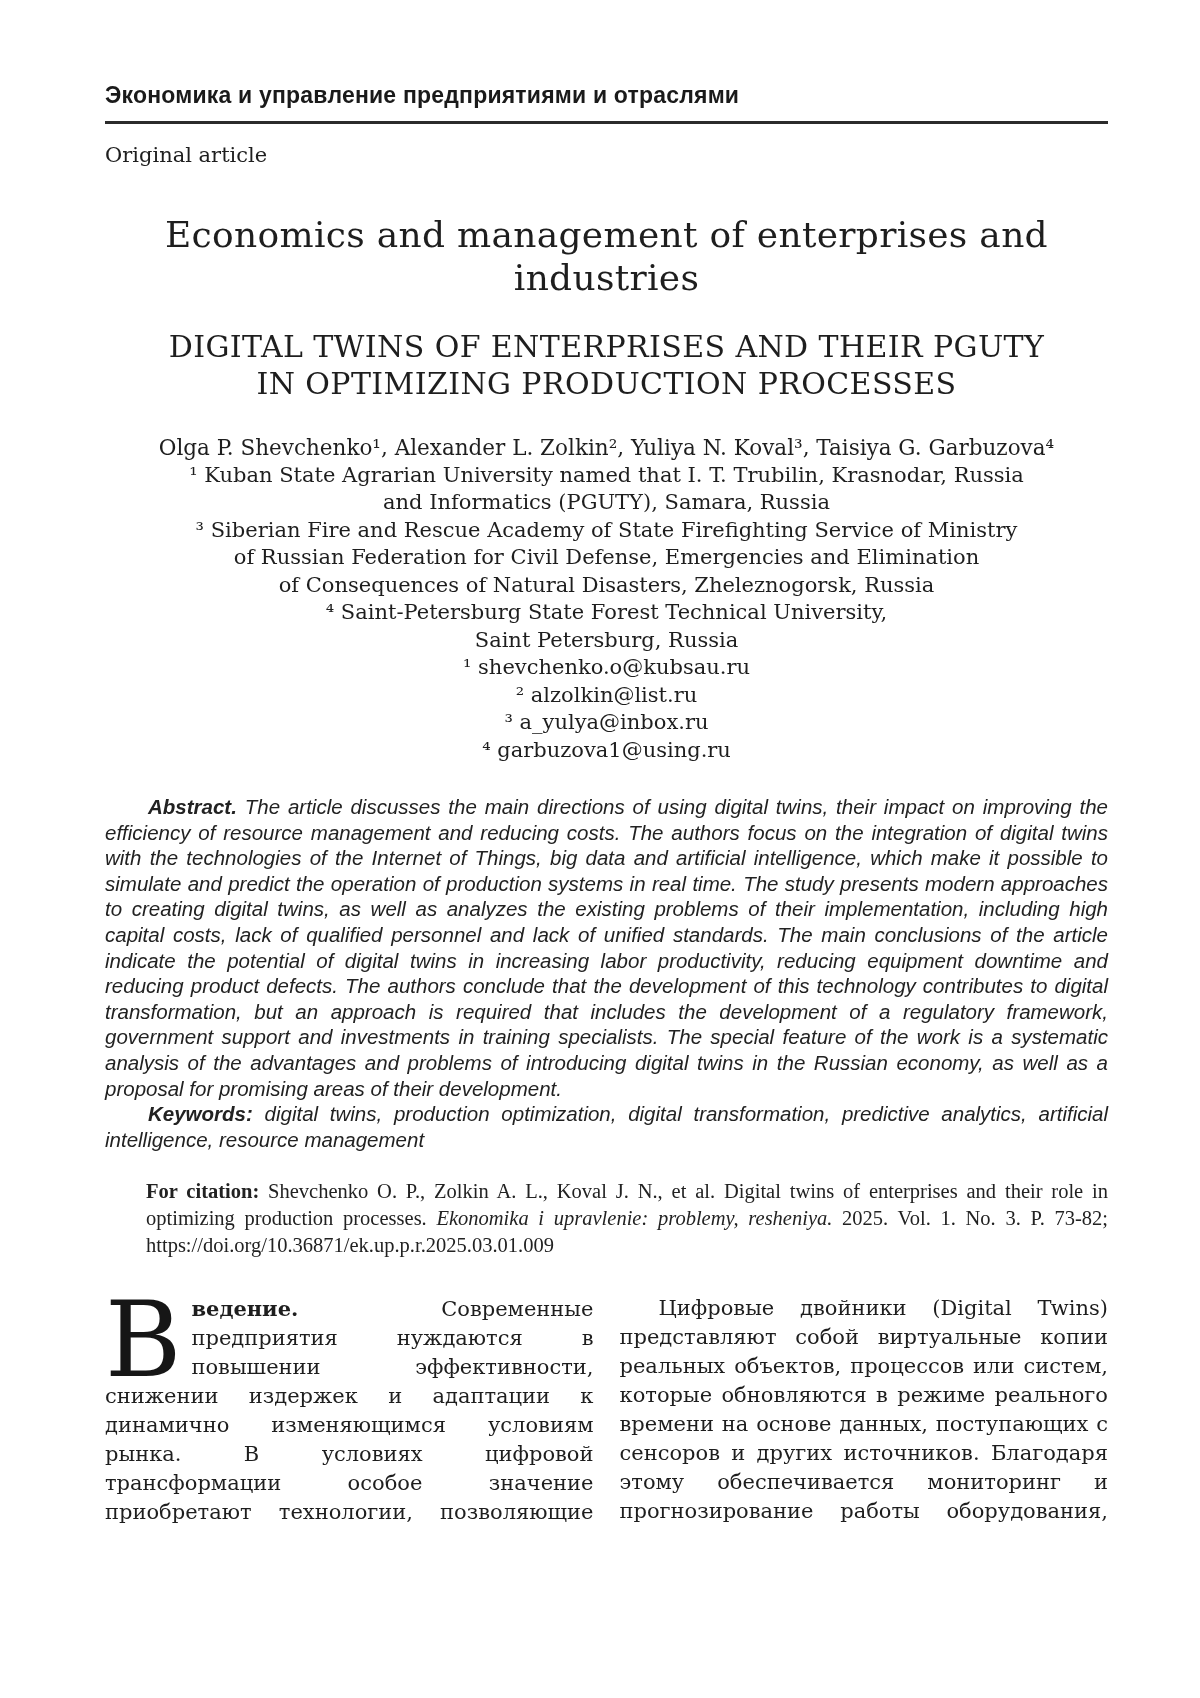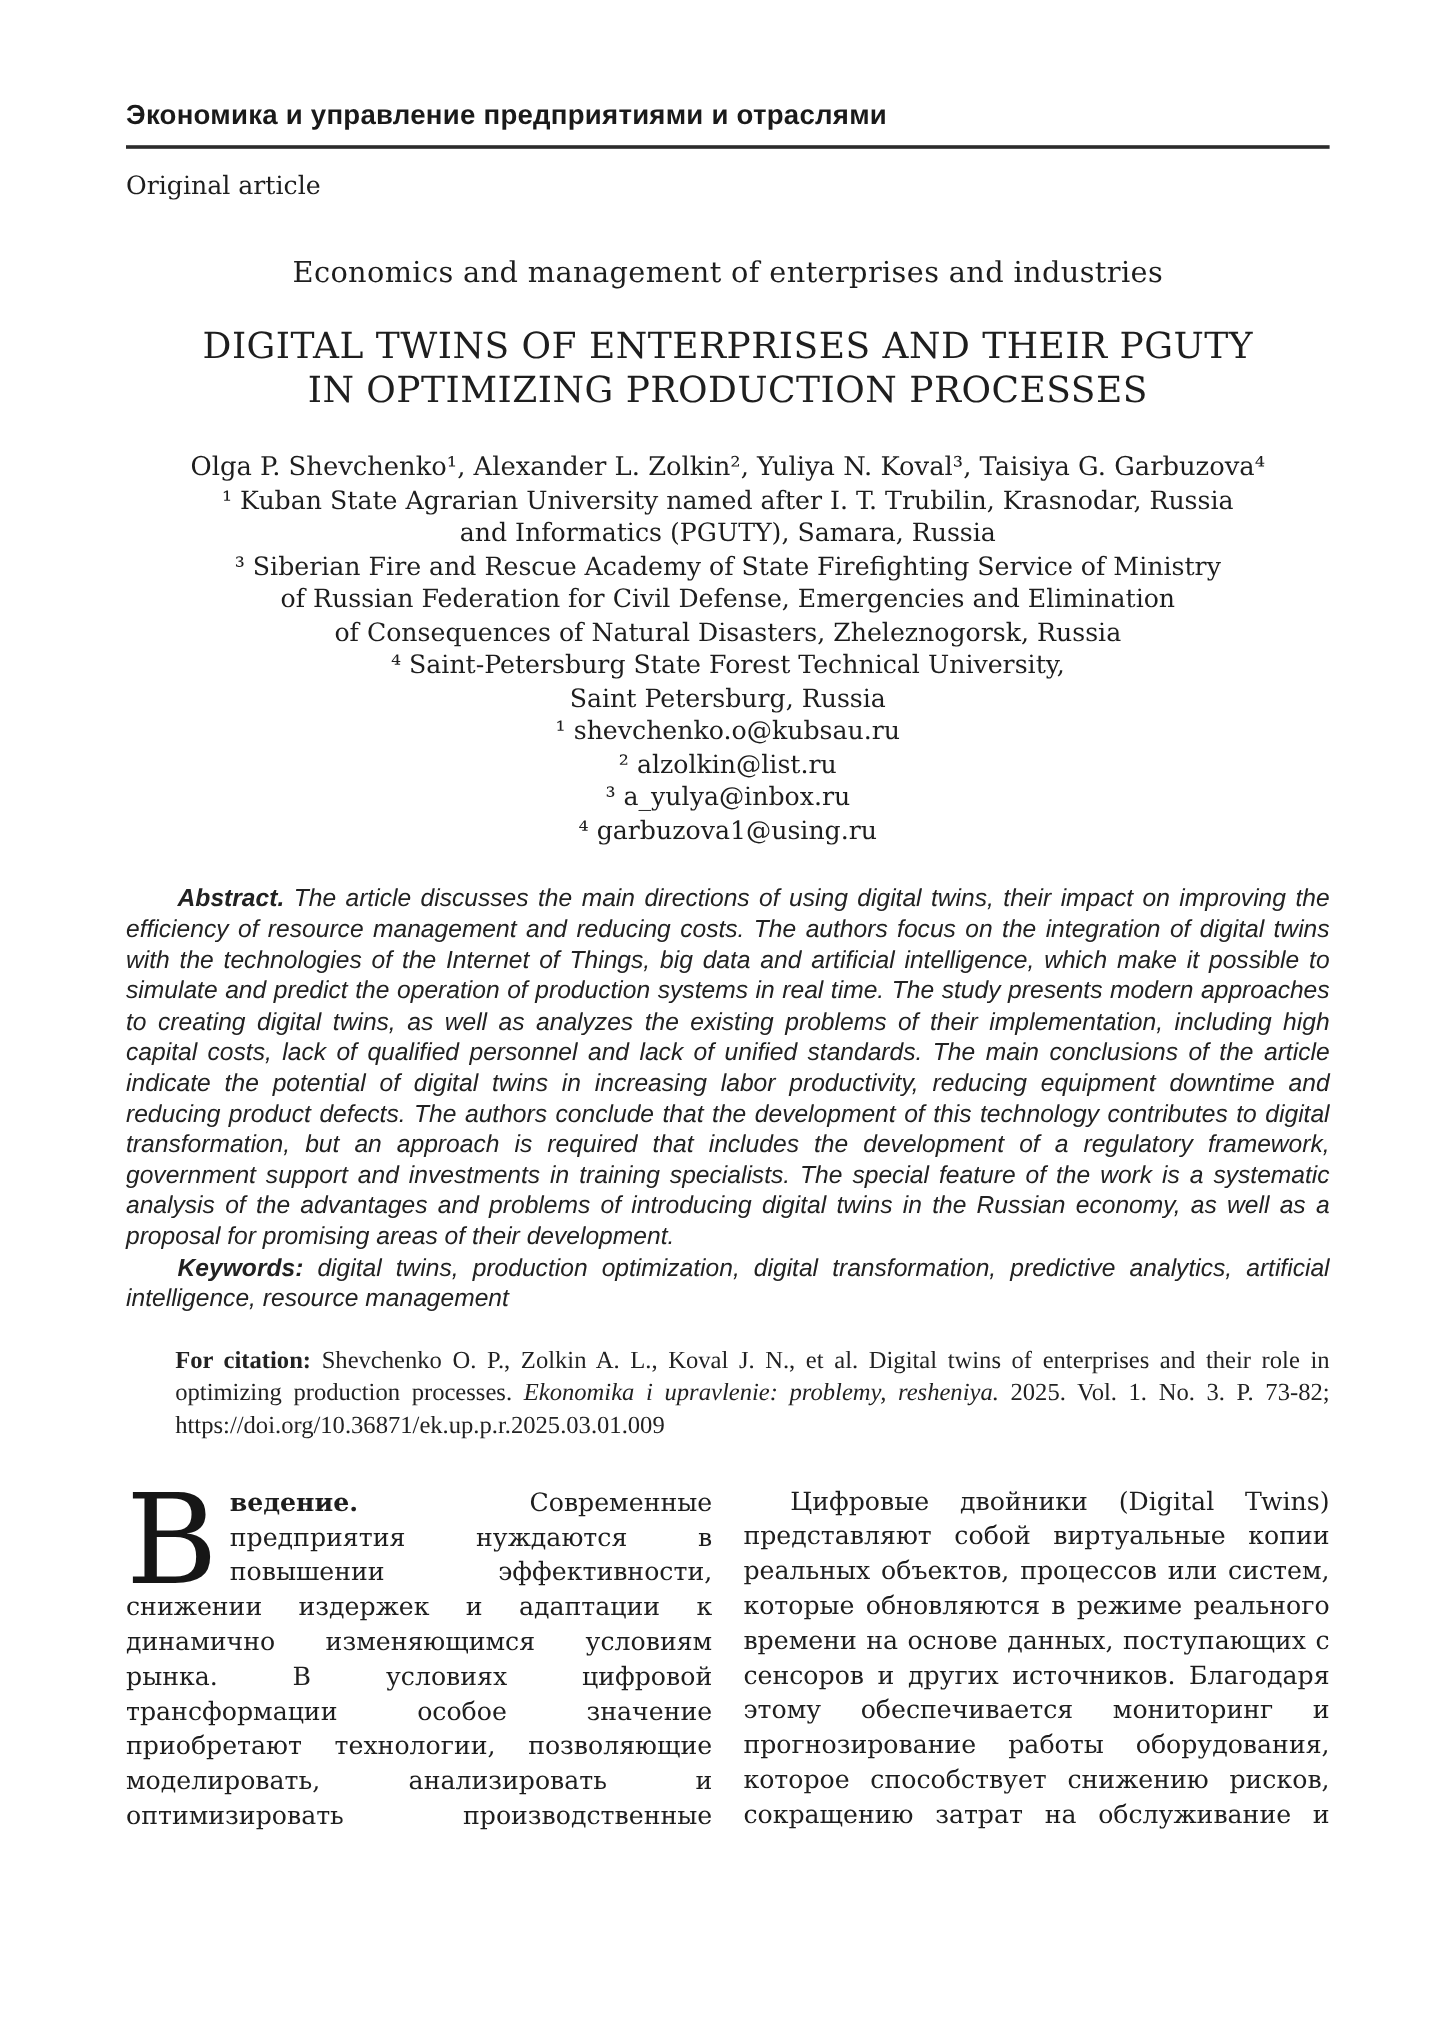--- a/index.html
+++ b/index.html
@@ -28,21 +28,21 @@
     margin: 13px 0 0 0;
   }
   .article-type {
     margin-top: 19px;
     font-size: 21px;
     line-height: 1.2;
   }
   .section-title {
     margin-top: 44px;
     text-align: center;
-    font-size: 24px;
+    font-size: 36px;
     line-height: 1.2;
     letter-spacing: 0.3px;
   }
   .main-title {
     margin-top: 29px;
     text-align: center;
     font-size: 30px;
     line-height: 37px;
     letter-spacing: 0.4px;
   }
@@ -120,21 +120,21 @@
 
   <div class="section-title">Economics and management of enterprises and industries</div>
 
   <div class="main-title">
     <div>DIGITAL TWINS OF ENTERPRISES AND THEIR PGUTY</div>
     <div>IN OPTIMIZING PRODUCTION PROCESSES</div>
   </div>
 
   <div class="authors-block">
     <div class="authors-names">Olga P. Shevchenko¹, Alexander L. Zolkin², Yuliya N. Koval³, Taisiya G. Garbuzova⁴</div>
-    <div>¹ Kuban State Agrarian University named after I. T. Trubilin, Krasnodar, Russia</div>
+    <div>¹ Kuban State Agrarian University named that I. T. Trubilin, Krasnodar, Russia</div>
     <div>and Informatics (PGUTY), Samara, Russia</div>
     <div>³ Siberian Fire and Rescue Academy of State Firefighting Service of Ministry</div>
     <div>of Russian Federation for Civil Defense, Emergencies and Elimination</div>
     <div>of Consequences of Natural Disasters, Zheleznogorsk, Russia</div>
     <div>⁴ Saint-Petersburg State Forest Technical University,</div>
     <div>Saint Petersburg, Russia</div>
     <div>¹ shevchenko.o@kubsau.ru</div>
     <div>² alzolkin@list.ru</div>
     <div>³ a_yulya@inbox.ru</div>
     <div>⁴ garbuzova1@using.ru</div>

